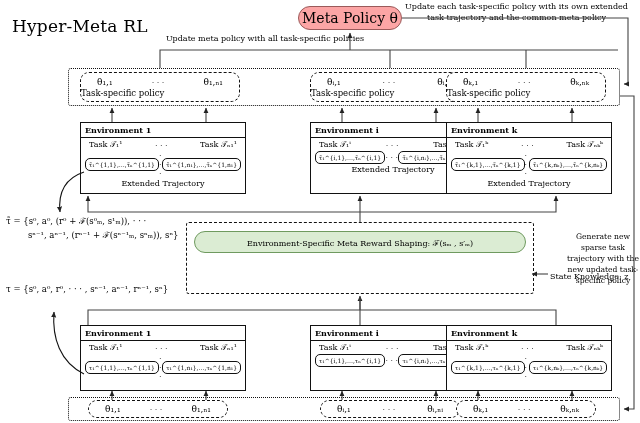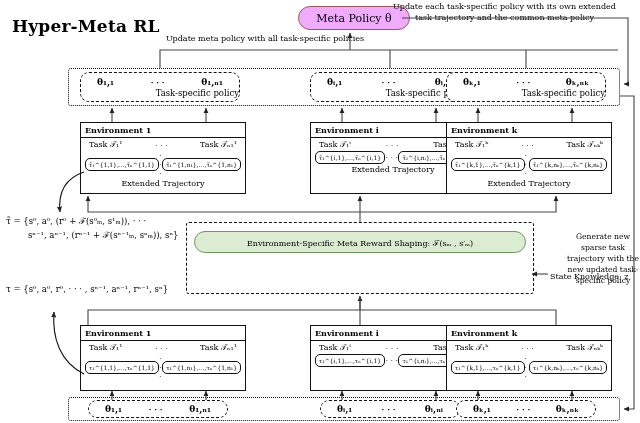--- a/index.html
+++ b/index.html
@@ -3,44 +3,44 @@
 <meta charset="utf-8">
 <style>
   html,body{margin:0;padding:0;background:#fff;}
   body{width:640px;height:423px;overflow:hidden;
        font-family:"DejaVu Serif","Liberation Serif",serif;color:#000;}
   #stage{position:relative;width:640px;height:423px;}
 
   .abs{position:absolute;box-sizing:border-box;}
 
   
-  #title{left:12px;top:16px;font-size:17px;letter-spacing:.2px;font-weight:bold;}
-
-  
-  #meta-policy{left:298px;top:6px;width:112px;height:24px;border:1px solid #9a5a5a;
-    border-radius:12px;background:#f0abfc;display:flex;align-items:center;
-    justify-content:center;font-size:11px;}
+  #title{left:12px;top:16px;font-size:17px;letter-spacing:.2px;}
+
+  
+  #meta-policy{left:298px;top:6px;width:104px;height:24px;border:1px solid #9a5a5a;
+    border-radius:12px;background:#fca5a5;display:flex;align-items:center;
+    justify-content:center;font-size:14px;}
 
   
   .caption{font-size:8px;text-align:center;line-height:1.35;}
   #cap-update-meta{left:150px;top:34px;width:230px;}
-  #cap-update-each{left:392px;top:2px;width:225px;}
+  #cap-update-each{left:404px;top:2px;width:225px;}
   #cap-generate{left:566px;top:231px;width:74px;font-size:7.6px;line-height:1.45;}
   #cap-domain{left:550px;top:272px;width:86px;font-size:8px;text-align:left;}
 
   
   .outer-dotted{border:1.4px dotted #111;border-radius:3px;}
   #policy-band-top{left:68px;top:68px;width:552px;height:38px;}
   #policy-band-bot{left:68px;top:397px;width:552px;height:24px;}
 
   
   .policy-box{border:1.3px dashed #111;border-radius:9px;background:#fff;}
   .theta-row{display:flex;align-items:center;justify-content:space-between;
-    padding:0 16px;font-size:9px;font-weight:bold;}
-  .policy-label{text-align:right;font-size:8.5px;margin-top:1px;}
+    padding:0 16px;font-size:9px;}
+  .policy-label{text-align:left;font-size:8.5px;margin-top:1px;}
 
   .pb-top{top:72px;width:160px;height:30px;padding-top:4px;}
   .pb-bot{top:400px;width:140px;height:18px;padding-top:3px;}
 
   
   .env{border:1px solid #111;background:#fff;}
   .env-head{border-bottom:1px solid #111;font-size:8px;padding:2px 4px 2px 4px;
     font-weight:bold;}
   .env-body{padding:2px 4px 1px 4px;}
   .task-row{display:flex;align-items:center;justify-content:space-between;

